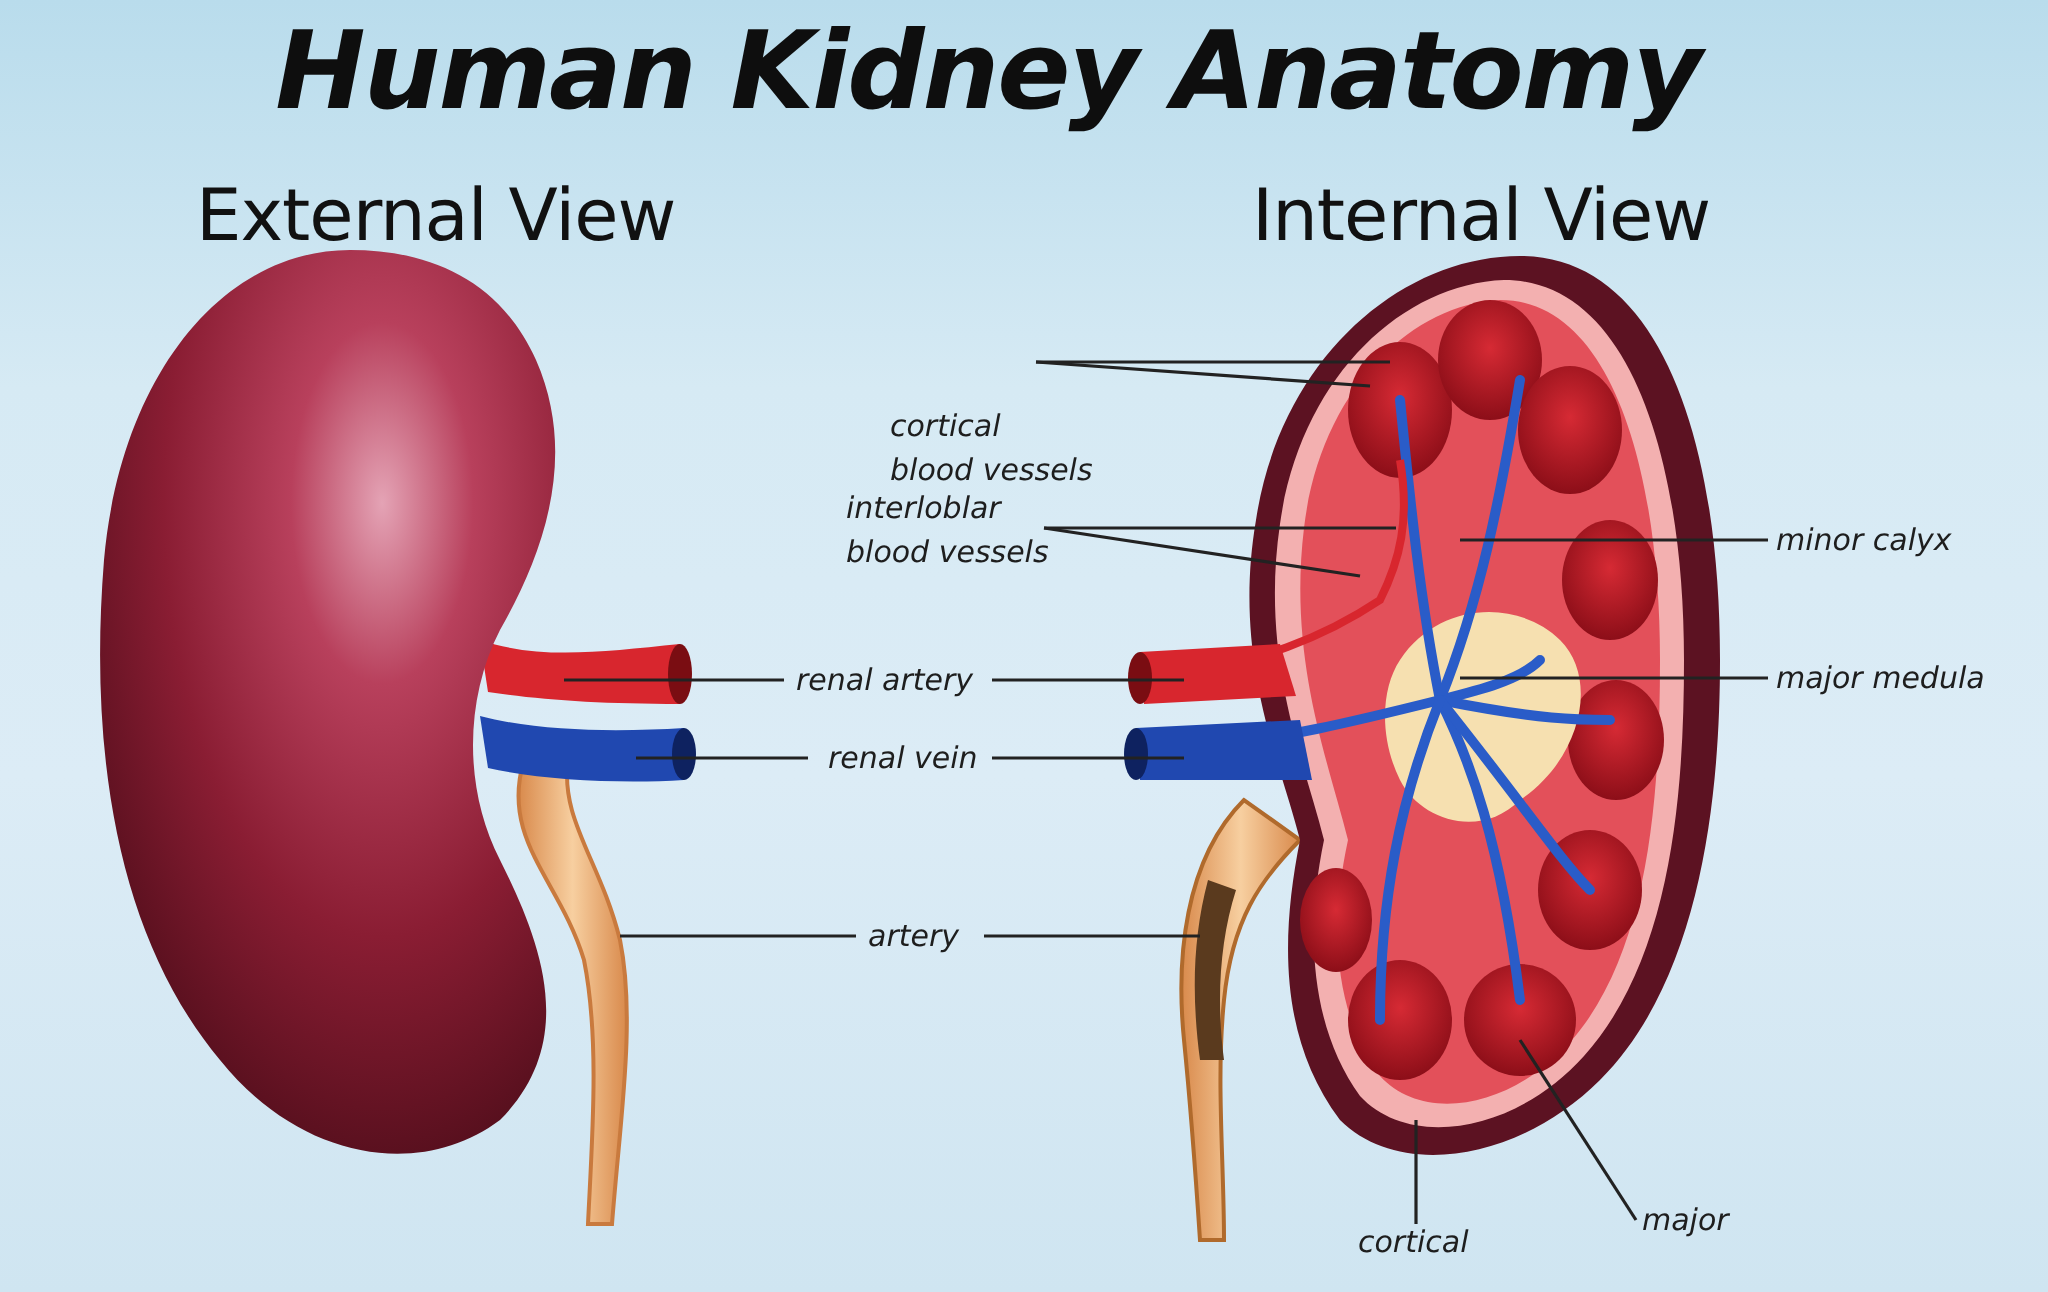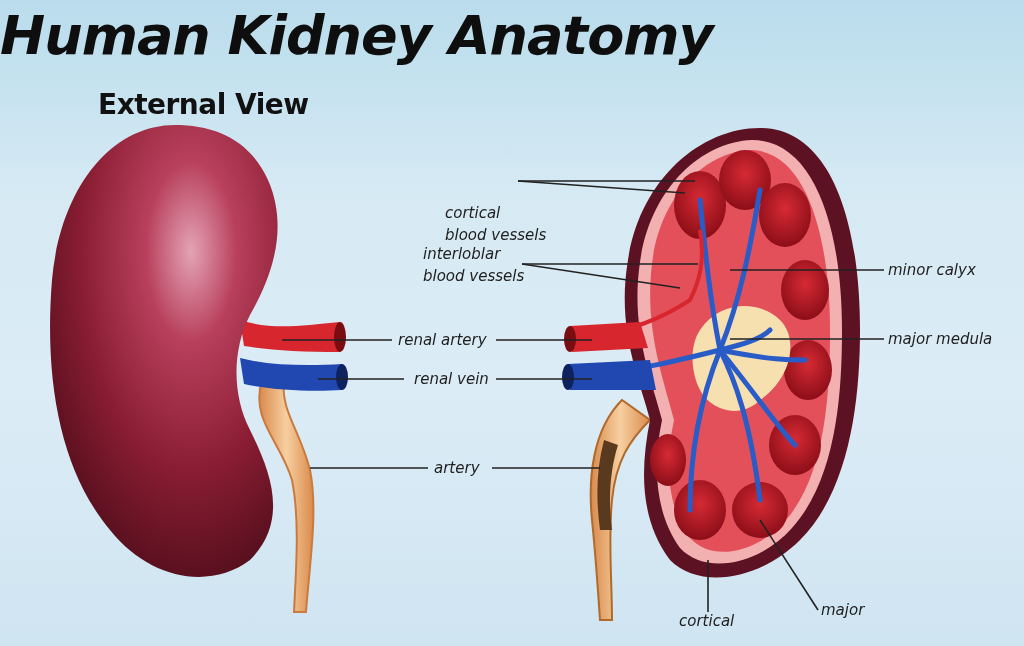--- a/index.html
+++ b/index.html
@@ -1,33 +1,34 @@
 <!DOCTYPE html>
 <html><head>
 <meta charset="utf-8">
 <style>
   html,body{margin:0;padding:0;}
   body{width:1024px;height:646px;overflow:hidden;font-family:"DejaVu Sans",sans-serif;}
   .canvas{position:relative;width:1024px;height:646px;
     background:linear-gradient(180deg,#b9dcec 0%,#d6eaf4 30%,#dcecf6 60%,#cfe5f1 100%);}
-  .title{position:absolute;left:0;top:4px;width:988px;text-align:left;
+  .title{position:absolute;left:0;top:4px;width:988px;text-align:center;
     font-family:"DejaVu Sans",sans-serif;font-weight:bold;font-size:54px;
     color:#0e0e0e;letter-spacing:-1px;font-style:italic;}
-  .subtitle{position:absolute;font-weight:bold;font-size:28px;color:#111;letter-spacing:-0.5px;}
+  .subtitle{position:absolute;font-weight:normal;font-size:36px;color:#111;letter-spacing:-0.5px;}
   .label{position:absolute;font-family:"DejaVu Sans",sans-serif;font-style:italic;
     font-size:15px;color:#1e1e1e;line-height:22px;white-space:nowrap;}
   svg{position:absolute;left:0;top:0;}
 </style>
 </head>
 <body>
 
 <div class="canvas">
 
   <div class="title">Human Kidney Anatomy</div>
   <div class="subtitle" style="left:98px;top:88px;">External View</div>
+  <div class="subtitle" style="left:626px;top:88px;">Internal View</div>
 
   <svg width="1024" height="646" viewBox="0 0 1024 646">
     <defs>
       <radialGradient id="extG" cx="0.62" cy="0.28" r="0.8">
         <stop offset="0" stop-color="#e4a3b5"></stop>
         <stop offset="0.25" stop-color="#b8405c"></stop>
         <stop offset="0.6" stop-color="#8a1d33"></stop>
         <stop offset="1" stop-color="#4a0c18"></stop>
       </radialGradient>
       <linearGradient id="urG" x1="0" x2="1">

